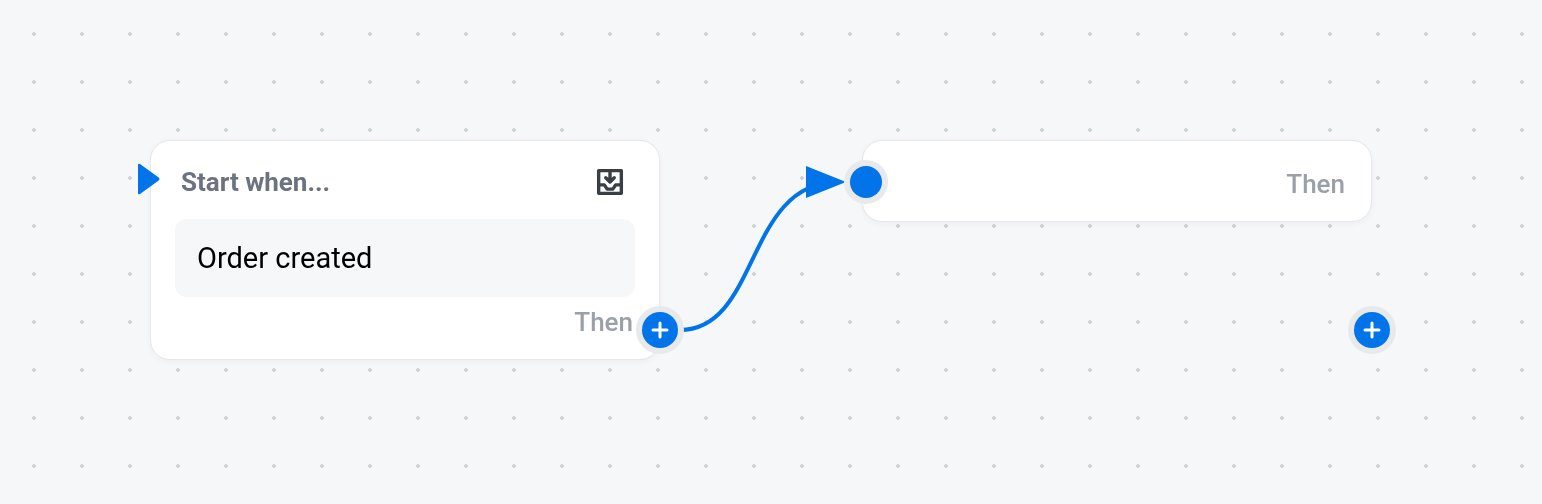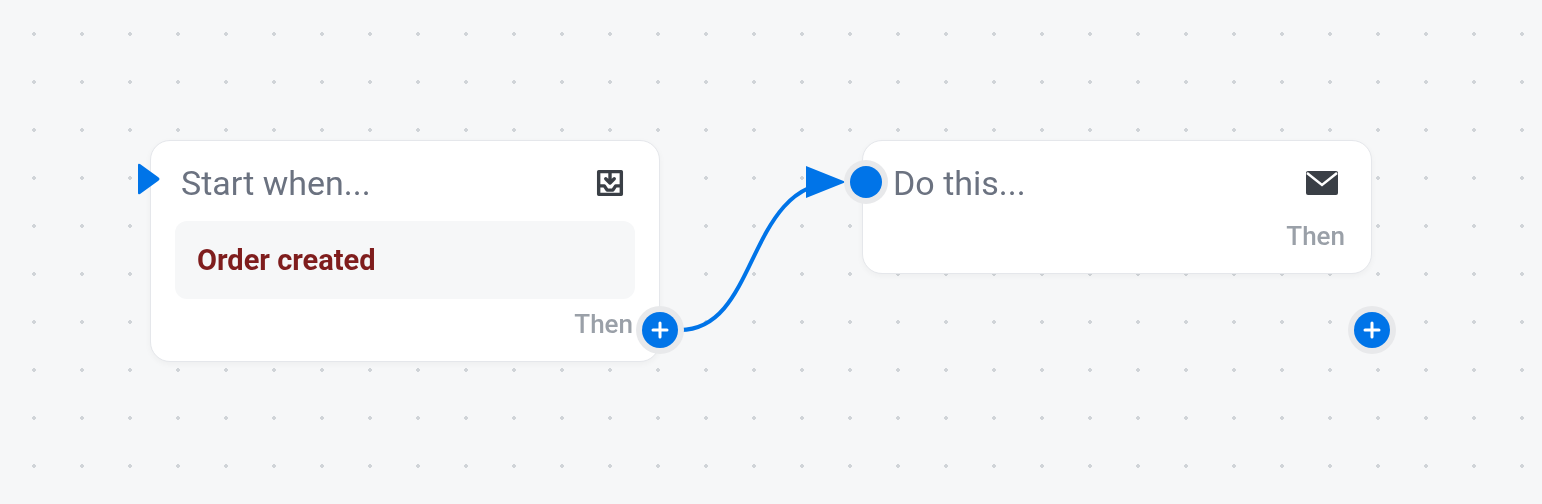--- a/index.html
+++ b/index.html
@@ -32,42 +32,42 @@
   .node-action  { left: 862px; top: 140px; }
 
   .card-header {
     display: flex;
     align-items: center;
     justify-content: space-between;
     margin-bottom: 18px;
     padding: 0 6px;
   }
   .card-header-label {
-    font-size: 34px;
+    font-size: 26px;
     color: #6b7280;
-    font-weight: 400;
+    font-weight: 700;
   }
   .card-header-icon {
     color: #3a3f46;
     display: flex;
     align-items: center;
     justify-content: center;
     width: 38px;
     height: 38px;
   }
   .card-content {
     background: #f6f7f8;
     border-radius: 12px;
     padding: 22px 22px;
     margin-bottom: 10px;
   }
   .card-content-text {
     font-size: 29px;
-    font-weight: 700;
-    color: #7f1d1d;
+    font-weight: 400;
+    color: #000000;
   }
   .card-footer {
     display: flex;
     justify-content: flex-end;
     align-items: center;
     gap: 14px;
     padding-right: 2px;
     margin-top: 6px;
   }
   .then-label {
@@ -174,29 +174,20 @@
 
   <div class="output-port port-trigger">
     <div class="plus-circle">
       <svg width="20" height="20" viewBox="0 0 20 20">
         <path d="M10 3 V17 M3 10 H17" stroke="#ffffff" stroke-width="3" stroke-linecap="round"></path>
       </svg>
     </div>
   </div>
 
   <div class="node-card node-action">
-    <div class="card-header">
-      <span class="card-header-label">Do this...</span>
-      <span class="card-header-icon">
-        <svg width="36" height="28" viewBox="0 0 36 28">
-          <rect x="2" y="2" width="32" height="24" rx="2" fill="#3a3f46"></rect>
-          <path d="M3 4 L18 16 L33 4" stroke="#ffffff" stroke-width="2.5" fill="none"></path>
-        </svg>
-      </span>
-    </div>
     <div class="card-footer">
       <span class="then-label">Then</span>
     </div>
   </div>
 
   <div class="input-marker input-dot-wrap">
     <div class="input-dot"></div>
   </div>
 
   <div class="output-port port-action">

